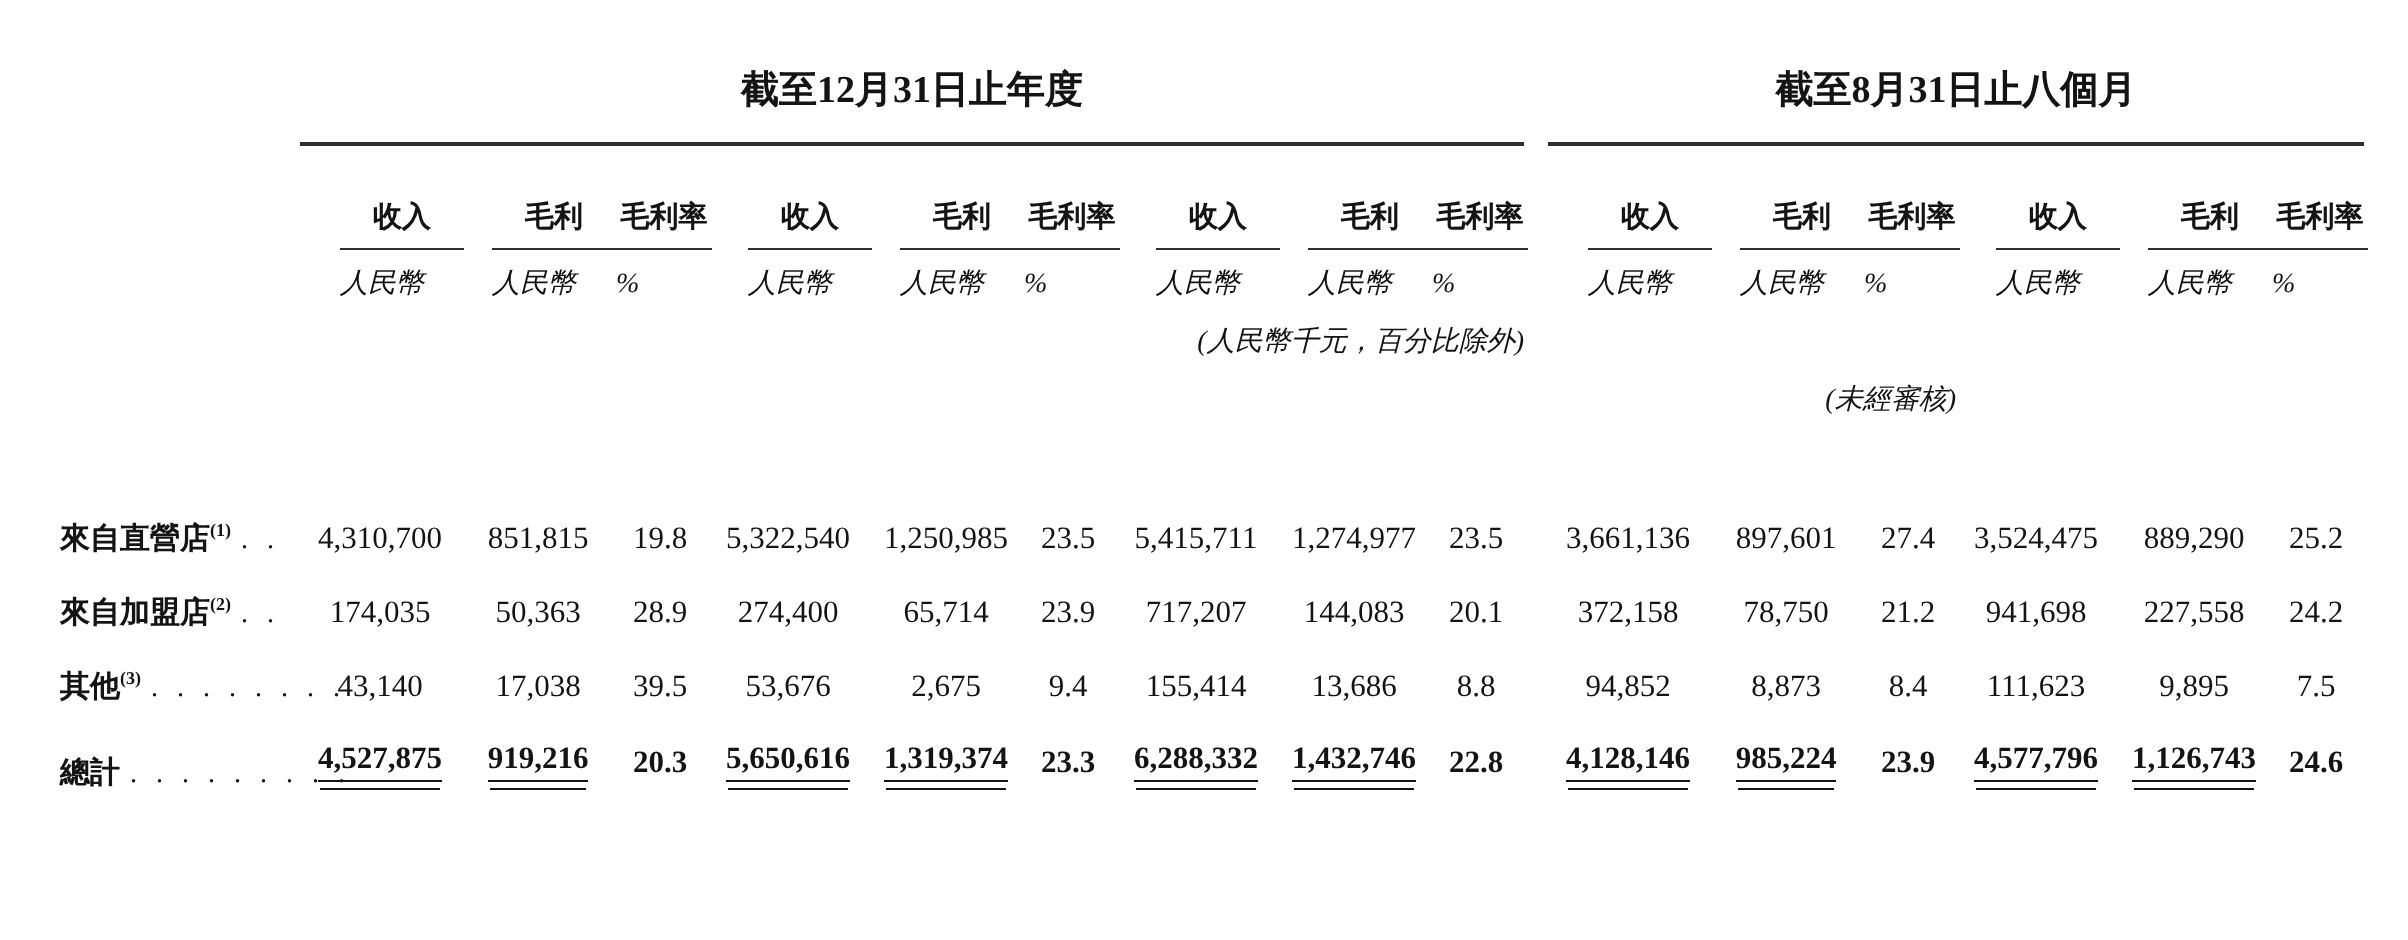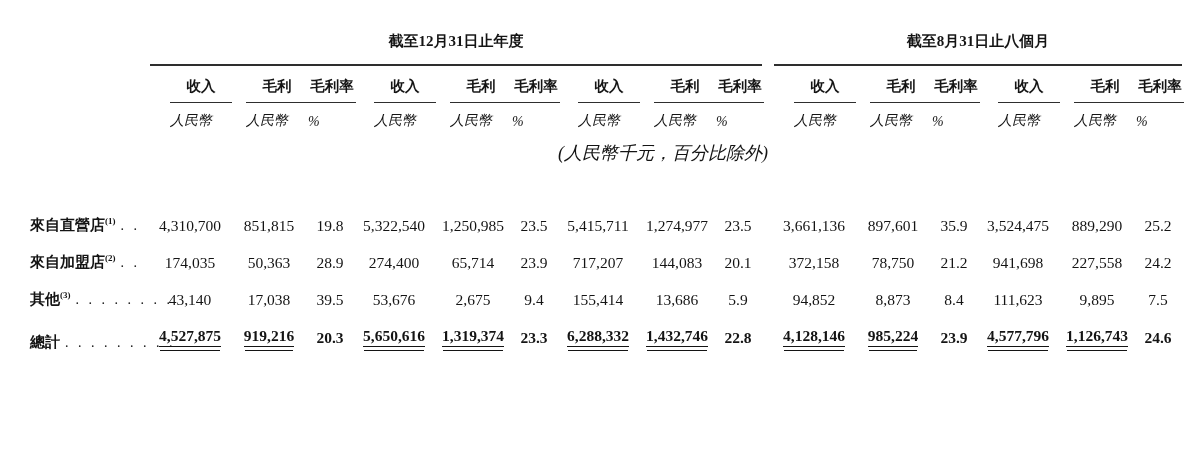--- a/index.html
+++ b/index.html
@@ -7,42 +7,42 @@
     width:1204px;height:470px;overflow:hidden;
     font-family:"Liberation Serif","DejaVu Serif",serif;
     color:#141414;
   }
   table.fin{
     border-collapse:collapse;table-layout:fixed;width:1204px;margin-top:28px;
   }
   td{vertical-align:bottom;overflow:visible;}
   
   td.sec{
-    text-align:center;font-weight:bold;font-size:15px;
+    text-align:center;font-weight:bold;font-size:19px;
     border-bottom:2px solid #2e2e2e;padding:4px 0 13px 0;white-space:nowrap;
   }
   
   td.yr{padding:0;}
   td.yr .yrline{
     text-align:center;font-weight:bold;font-size:15px;
     border-bottom:2px solid #2e2e2e;margin:0 9px;padding:10px 0 10px 0;white-space:nowrap;
   }
   
-  td.h{text-align:right;padding:11px 0 0 0;margin-top:30px;}
+  td.h{text-align:right;padding:26px 0 0 0;margin-top:30px;}
   .hl{
     display:inline-block;text-align:center;font-weight:bold;font-size:14.5px;
     border-bottom:1.5px solid #2e2e2e;padding-bottom:6px;white-space:nowrap;
   }
   .w60{width:62px;} .w46{width:48px;}
   
   td.u{text-align:right;padding:8px 0 0 0;}
   .ul{display:inline-block;text-align:left;font-style:italic;font-size:14px;white-space:nowrap;}
   
   td.note{
-    text-align:left;font-style:italic;font-size:18px;
+    text-align:right;font-style:italic;font-size:14px;
     padding:11px 0 0 0;white-space:nowrap;
   }
   
   td.num{
     text-align:center;font-size:15.5px;padding:9px 2px 9px 0;white-space:nowrap;
   }
   td.lblcell{
     padding:9px 0 9px 30px;font-size:15px;font-weight:600;white-space:nowrap;
   }
   sup.fnote{font-size:9px;line-height:0;}
@@ -141,40 +141,48 @@
   <tr>
     <td></td>
     <td colspan="3"></td>
     <td colspan="3"></td>
     <td class="note" colspan="3">(人民幣千元，百分比除外)</td>
     <td class="gapcell"></td>
     <td colspan="6"></td>
     <td></td>
   </tr>
 
+  <tr>
+    <td></td>
+    <td colspan="9"></td>
+    <td class="gapcell"></td>
+    <td class="note" colspan="3">(未經審核)</td>
+    <td colspan="3"></td>
+    <td></td>
+  </tr>
 
   <tr class="spacer">
         <td colspan="18"></td>
       </tr>
 
   <tr>
     <td class="lblcell"><span>來自直營店</span><sup class="fnote">(1)</sup><span class="leader">. .</span></td>
     <td class="num">4,310,700</td>
     <td class="num">851,815</td>
     <td class="num">19.8</td>
     <td class="num">5,322,540</td>
     <td class="num">1,250,985</td>
     <td class="num">23.5</td>
     <td class="num">5,415,711</td>
     <td class="num">1,274,977</td>
     <td class="num">23.5</td>
     <td class="gapcell"></td>
     <td class="num">3,661,136</td>
     <td class="num">897,601</td>
-    <td class="num">35.9</td>
+    <td class="num">27.4</td>
     <td class="num">3,524,475</td>
     <td class="num">889,290</td>
     <td class="num">25.2</td>
     <td></td>
   </tr>
 
   <tr>
     <td class="lblcell"><span>來自加盟店</span><sup class="fnote">(2)</sup><span class="leader">. .</span></td>
     <td class="num">174,035</td>
     <td class="num">50,363</td>
@@ -198,21 +206,21 @@
   <tr>
     <td class="lblcell"><span>其他</span><sup class="fnote">(3)</sup><span class="leader">. . . . . . . .</span></td>
     <td class="num">43,140</td>
     <td class="num">17,038</td>
     <td class="num">39.5</td>
     <td class="num">53,676</td>
     <td class="num">2,675</td>
     <td class="num">9.4</td>
     <td class="num">155,414</td>
     <td class="num">13,686</td>
-    <td class="num">5.9</td>
+    <td class="num">8.8</td>
     <td class="gapcell"></td>
     <td class="num">94,852</td>
     <td class="num">8,873</td>
     <td class="num">8.4</td>
     <td class="num">111,623</td>
     <td class="num">9,895</td>
     <td class="num">7.5</td>
     <td></td>
   </tr>
 

